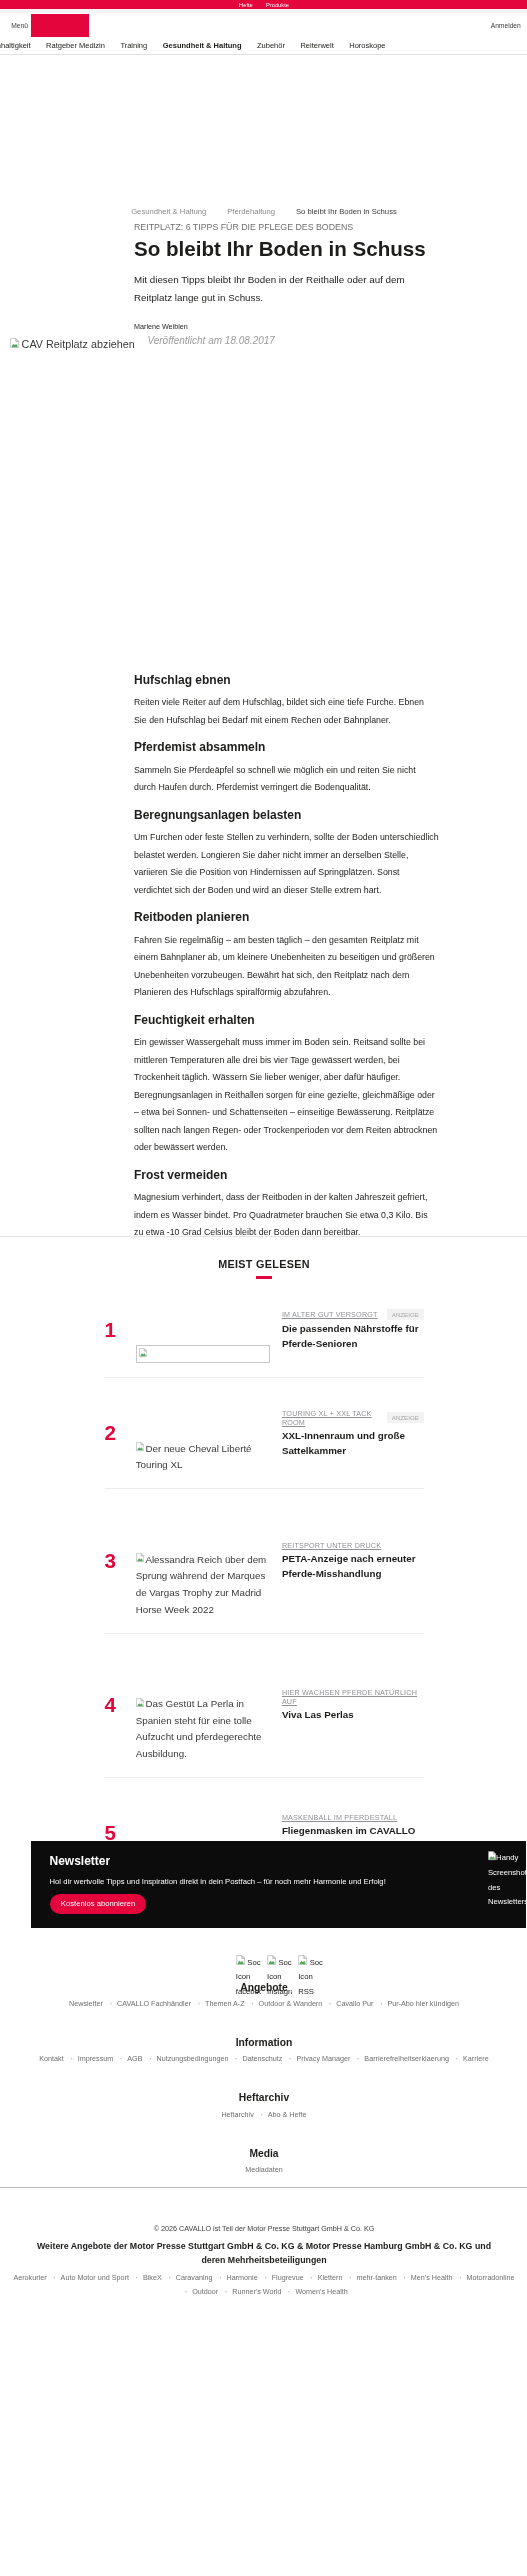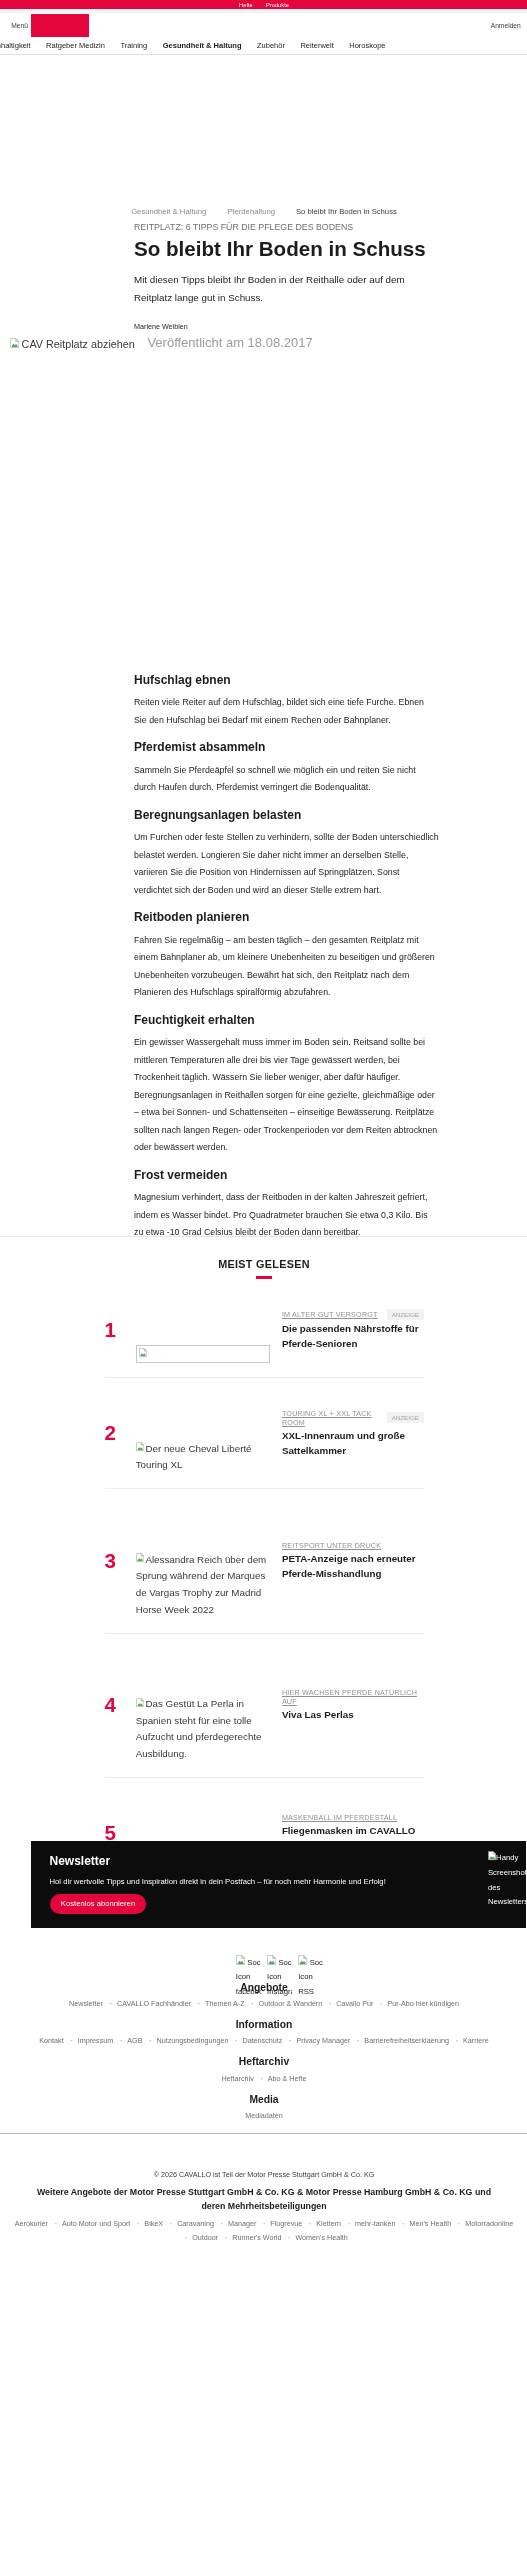--- a/index.html
+++ b/index.html
@@ -32,21 +32,21 @@
   .breadcrumb{ top:207px; left:0; right:0; text-align:center; }
   .crumb{ display:inline-block; margin:0 9.3px; font-size:7.7px; color:#8a8a8a; cursor:pointer; }
   span.crumb:last-of-type{ color:#3c3c3c; }
 
   
   .article-head{ top:222px; left:134px; width:292px; }
   .kicker{ font-size:8.8px; color:#6f6f6f; margin-bottom:5.2px; }
   h1.title{ font-size:20.6px; line-height:1.15; font-weight:700; color:var(--ink); margin-bottom:10.3px; }
   .lead{ font-size:9.8px; font-weight:400; line-height:1.85; margin-bottom:15px; }
   .author{ font-size:7.2px; color:var(--ink); margin-bottom:4.1px; }
-  .pubdate{ font-size:13px; color:var(--lightgray); margin-left:13.4px; }
+  .pubdate{ font-size:10px; color:var(--lightgray); margin-left:13.4px;font-style:italic; }
 
   
   .hero-alt{ top:338px; left:10.3px; display:flex; align-items:flex-start; gap:2px; font-size:10.8px; color:#3a3a3a; }
 
   
   .article-body{ top:673px; left:134px; width:305px; }
   .section h3{ font-size:12px; font-weight:700; margin:11.3px 0 7.2px; }
   .section:first-of-type h3{ margin-top:0; }
   .section p{ font-size:8.8px; line-height:17.5px; color:var(--ink); }
 
@@ -79,21 +79,21 @@
 
   
   .footer{ top:1952px; left:0; right:0; text-align:center; }
   .social-row{ display:flex; justify-content:center; gap:6.2px; height:54px; padding-top:2.6px; position:relative; z-index:2; margin-left:31px; }
   .social-box{ width:25px; overflow:hidden; text-align:left; font-size:7.7px; line-height:14.4px; color:#222; cursor:pointer; }
   .f-head{ font-size:10.3px; font-weight:700; color:var(--ink); position:relative; z-index:1; }
   .f-head.angebote{ margin-top:-24px; }
   .f-links{ margin-top:6.2px; font-size:7.2px; color:var(--gray); }
   .f-links a{ color:var(--gray); text-decoration:none; cursor:pointer; }
   .f-links a + a::before{ content:"▪"; color:#b5b5b5; font-size:4.6px; margin:0 5.2px; vertical-align:1px; }
-  .f-head.spaced{ margin-top:11px; }
+  .f-head.spaced{ margin-top:29px; }
   .f-divider{ margin-top:13.4px; border-top:0.5px solid #bdbdbd; }
   .copyright{ margin-top:36px; font-size:7.2px; color:#3b3b3b; }
   .partners-title{ margin:7.2px auto 0; max-width:479px; font-size:8.8px; font-weight:700; line-height:1.5; color:var(--ink); }
   .partners{ margin:4.1px auto 0; max-width:515px; font-size:7.2px; line-height:2; color:var(--gray); }
   .partners a{ color:var(--gray); text-decoration:none; cursor:pointer; }
   .partners a + a::before{ content:"▪"; color:#b5b5b5; font-size:4.6px; margin:0 5.2px; vertical-align:1px; }
 </style>
 </head>
 <body>
 
@@ -419,21 +419,21 @@
     <div class="partners">
       
         <a href="#">Aerokurier</a>
       
         <a href="#">Auto Motor und Sport</a>
       
         <a href="#">BikeX</a>
       
         <a href="#">Caravaning</a>
       
-        <a href="#">Manager</a>
+        <a href="#">Harmonie</a>
       
         <a href="#">Flugrevue</a>
       
         <a href="#">Klettern</a>
       
         <a href="#">mehr-tanken</a>
       
         <a href="#">Men's Health</a>
       
         <a href="#">Motorradonline</a>

